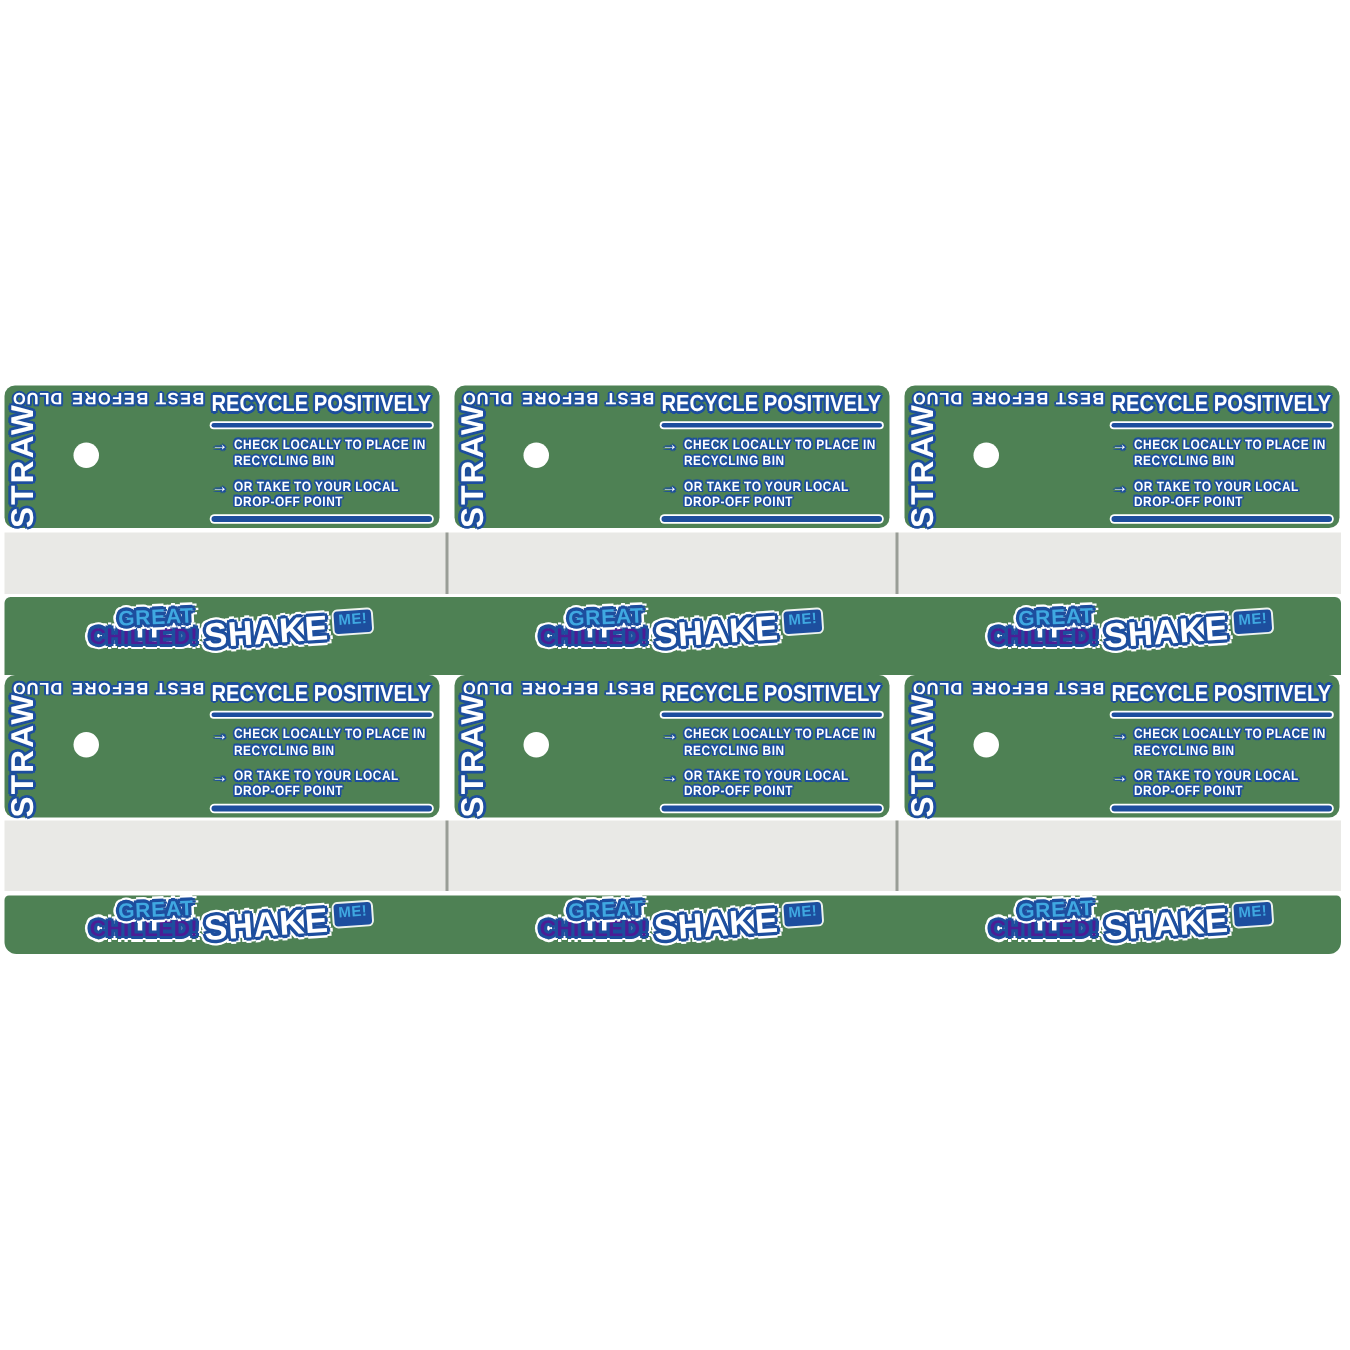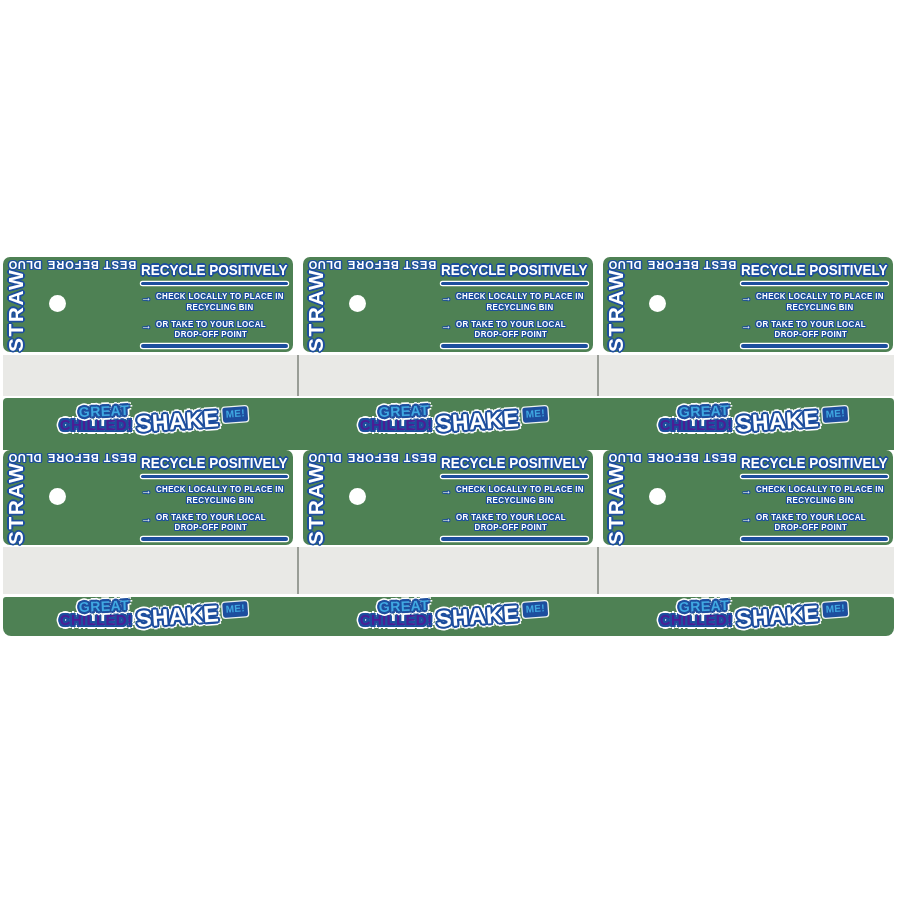--- a/index.html
+++ b/index.html
@@ -29,21 +29,21 @@
     -1.6px -1.6px 0 var(--blue),1.6px -1.6px 0 var(--blue),-1.6px 1.6px 0 var(--blue),1.6px 1.6px 0 var(--blue),
     -3.8px 0 0 #fff,3.8px 0 0 #fff,0 -3.8px 0 #fff,0 3.8px 0 #fff,
     -2.8px -2.8px 0 #fff,2.8px -2.8px 0 #fff,-2.8px 2.8px 0 #fff,2.8px 2.8px 0 #fff;}
 
   
   .dluo{position:absolute;left:5px;top:2px;font-size:11px;letter-spacing:.6px;transform:rotate(180deg);}
   .bb{position:absolute;left:44px;top:2px;font-size:11px;letter-spacing:1px;transform:rotate(180deg);}
   .straw{position:absolute;left:2px;top:20px;height:75px;font-size:21px;letter-spacing:1.5px;line-height:1;
          writing-mode:vertical-rl;transform:rotate(180deg);}
   .hole{position:absolute;left:46px;top:38px;width:17px;height:17px;border-radius:50%;background:#fff;}
-  .rp{position:absolute;left:138px;top:5px;width:150px;text-align:center;}
+  .rp{position:absolute;left:138px;top:5px;width:150px;}
   .rp-h{font-size:15.5px;line-height:1;letter-spacing:0;transform:scaleX(.87);transform-origin:left center;white-space:nowrap;}
   .rule{width:147px;height:3.5px;margin-top:4px;background:var(--blue);border-radius:2px;
         box-shadow:0 0 0 1.2px #fff;}
   .bullet{display:flex;gap:4px;margin-top:6px;align-items:flex-start;}
   .arr{font-size:11px;line-height:1;transform:translateY(1px);}
   .btxt{font-size:9px;line-height:1.2;letter-spacing:.4px;transform:scaleX(.88);transform-origin:left top;white-space:nowrap;}
 
   
   .band-content{position:absolute;width:300px;height:40px;}
   .gc{position:absolute;left:52px;top:0;width:88px;text-align:center;}

